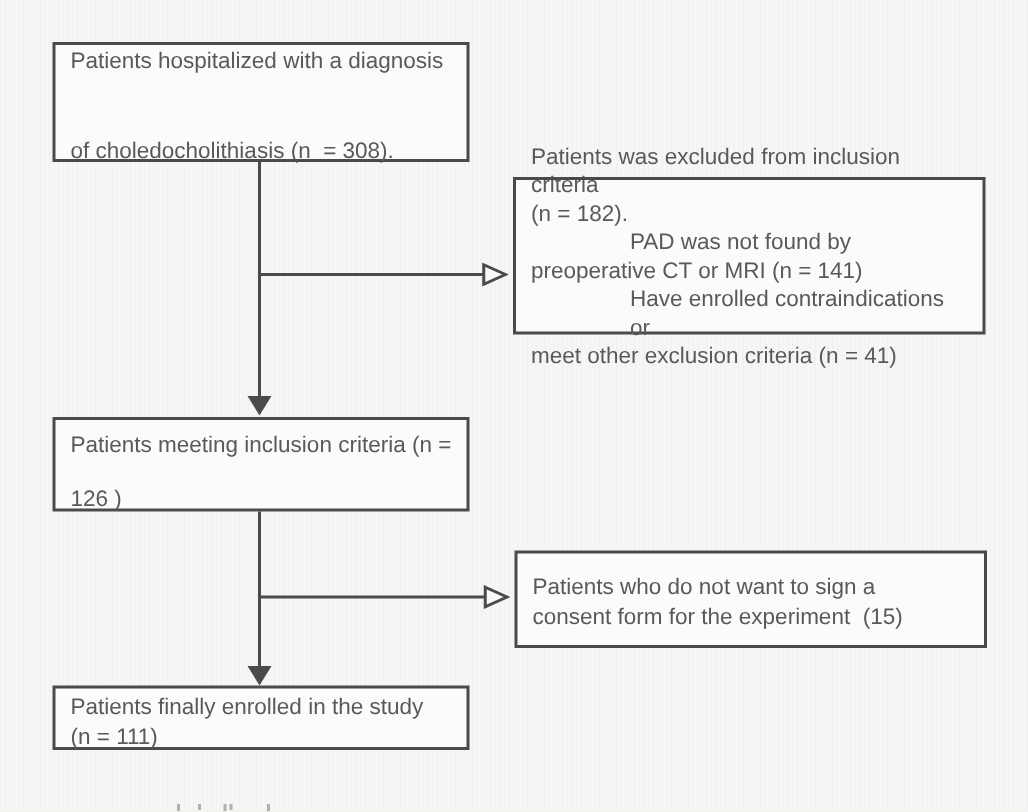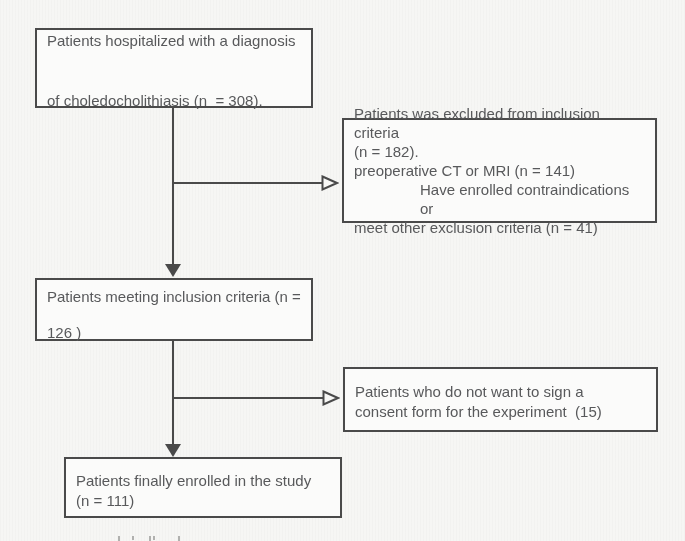--- a/index.html
+++ b/index.html
@@ -30,21 +30,21 @@
     justify-content: center;
     padding: 2px 10px;
   }
   .ln { white-space: pre-wrap; }
   .ln.indent { padding-left: 66px; }
 
   #box-hospitalized { left: 35px;  top: 28px;  width: 278px; height: 80px;  padding-top: 8px; gap: 40px; }
   #box-excluded     { left: 342px; top: 118px; width: 315px; height: 105px; line-height: 19px; }
   #box-meeting      { left: 35px;  top: 278px; width: 278px; height: 63px;  padding-top: 12px; gap: 16px; }
   #box-consent      { left: 343px; top: 367px; width: 315px; height: 65px;  padding-top: 6px; }
-  #box-enrolled     { left: 35px;  top: 457px; width: 278px; height: 61px;  padding-top: 8px; margin-left: 29px; }
+  #box-enrolled     { left: 35px;  top: 457px; width: 278px; height: 43px;  padding-top: 8px; }
 
   .connector { position: absolute; background: #4a4a4a; }
   #v-line-1 { left: 172px; top: 108px; width: 2px; height: 157px; }
   #v-line-2 { left: 172px; top: 341px; width: 2px; height: 104px; }
   #h-line-1 { left: 172px; top: 182px; width: 150px; height: 2px; }
   #h-line-2 { left: 172px; top: 397px; width: 151px; height: 2px; }
 
   .arrow-down {
     position: absolute;
     width: 0; height: 0;
@@ -77,20 +77,21 @@
 <div id="figure">
 
   <div class="box" id="box-hospitalized">
     <div class="ln">Patients hospitalized with a diagnosis</div>
     <div class="ln">of choledocholithiasis (n  = 308).</div>
   </div>
 
   <div class="box" id="box-excluded">
     <div class="ln">Patients was excluded from inclusion criteria</div>
     <div class="ln">(n = 182).</div>
+    <div class="ln indent">PAD was not found by</div>
     <div class="ln">preoperative CT or MRI (n = 141)</div>
     <div class="ln indent">Have enrolled contraindications or</div>
     <div class="ln">meet other exclusion criteria (n = 41)</div>
   </div>
 
   <div class="box" id="box-meeting">
     <div class="ln">Patients meeting inclusion criteria (n =</div>
     <div class="ln">126 )</div>
   </div>
 

